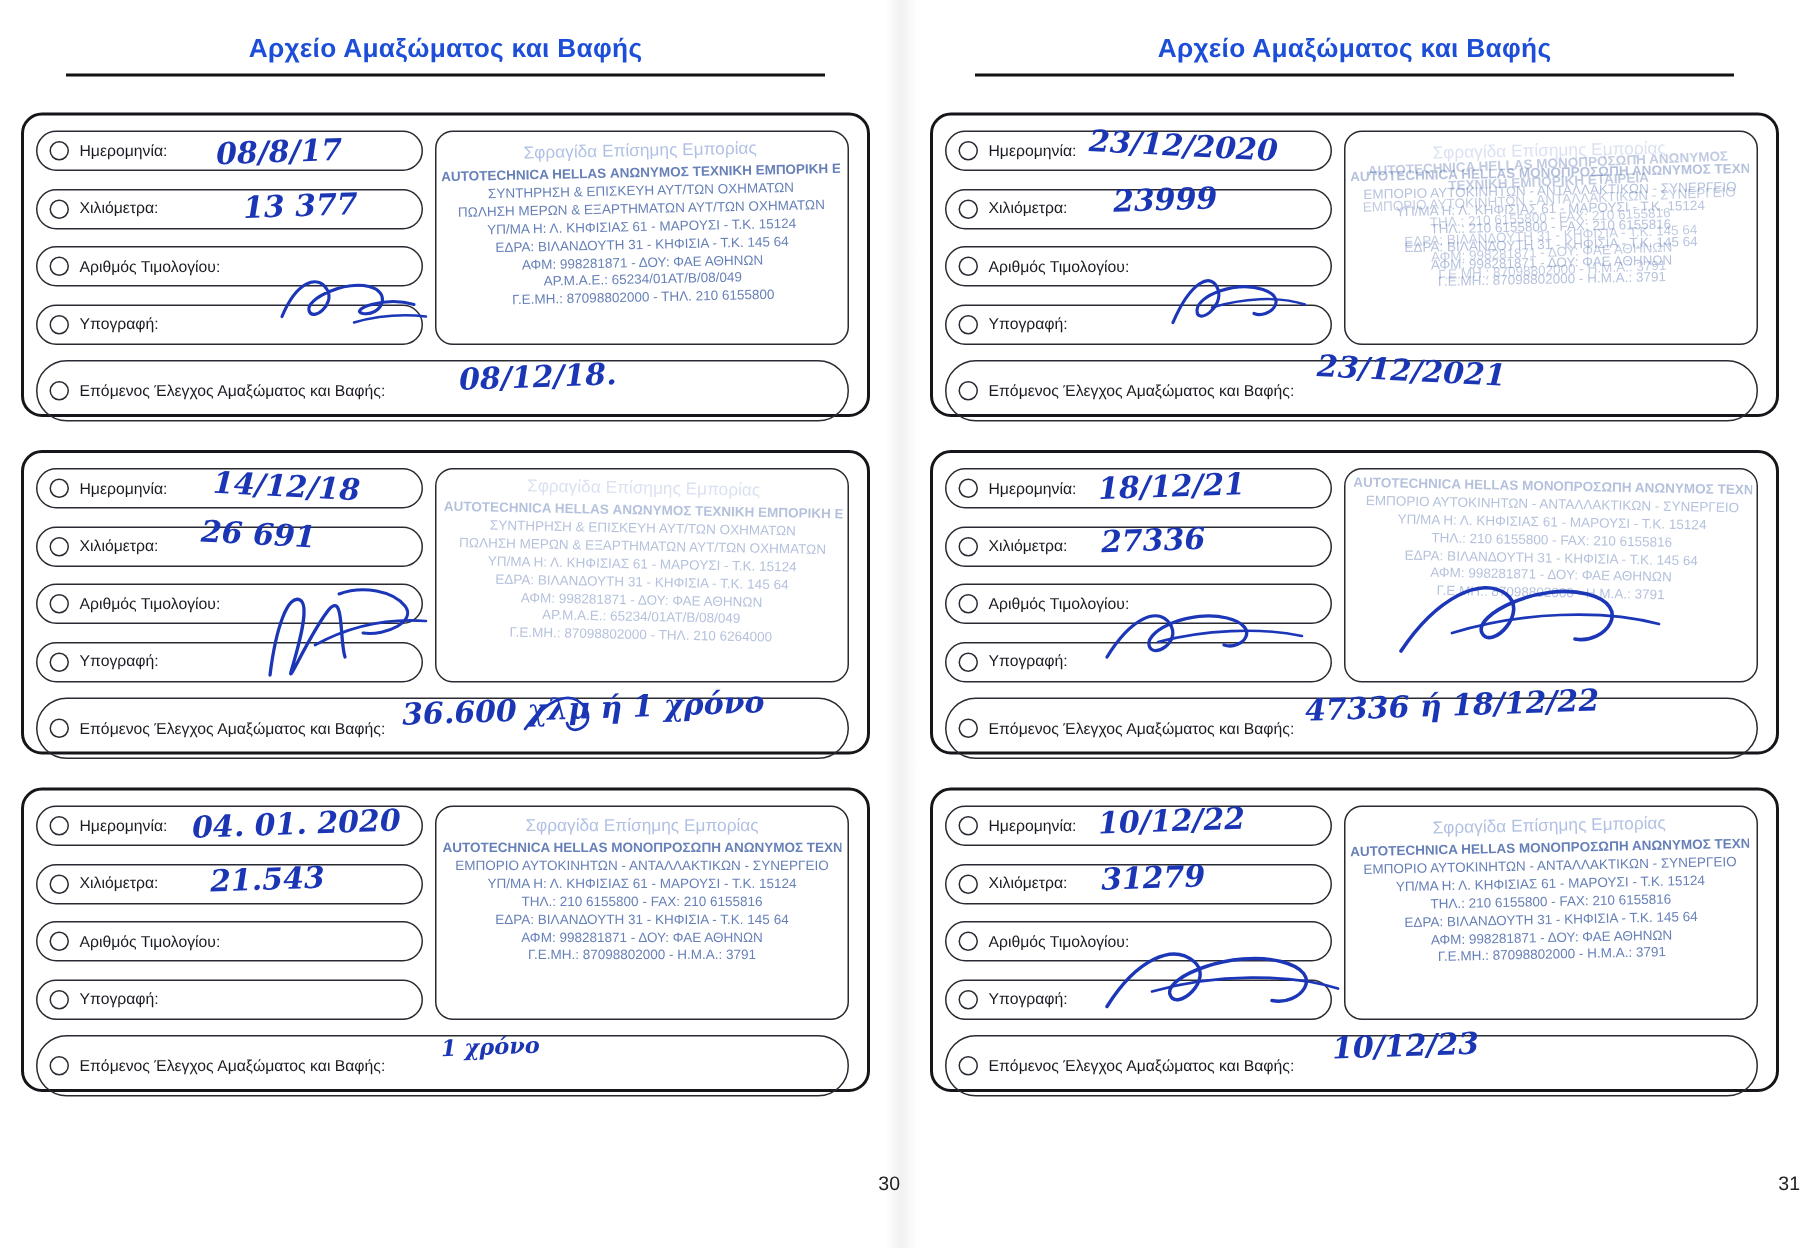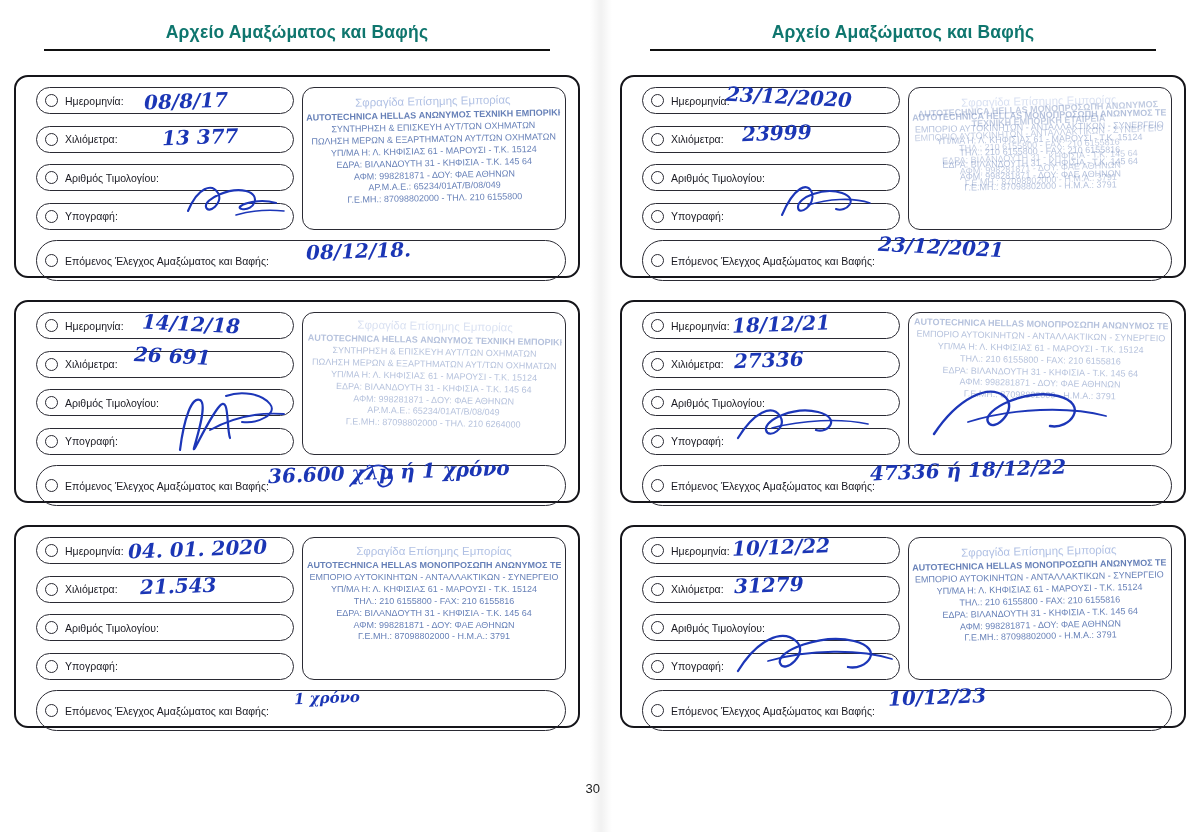--- a/index.html
+++ b/index.html
@@ -41,21 +41,21 @@
     pointer-events: none;
     z-index: 5;
   }
 
   .page-title {
     text-align: center;
     font-size: 17.5px;
     font-weight: bold;
     letter-spacing: .2px;
     margin: 22px 0 0 0;
-    color: #0f766e;
+    color: #1d4ed8;
   }
   .title-rule {
     height: 2px;
     background: #111;
     margin: 6px 30px 0 30px;
   }
   .page-number {
     position: absolute;
     bottom: 36px;
     width: 100%;
@@ -71,21 +71,21 @@
     flex-direction: column;
     gap: 22px;
   }
 
   .card {
     position: relative;
     border: 2px solid #15151a;
     border-radius: 14px;
     height: 203px;
     box-sizing: border-box;
-    padding: 10px 12px 10px 20px;
+    padding: 10px 12px 10px 8px;
     background: #fff;
   }
 
   .card-body {
     display: flex;
     gap: 8px;
     height: 143px;
   }
   .fields {
     width: 258px;
@@ -501,15 +501,16 @@
         <span class="ink ink-lg ink-rot-b" style="left:112px; top:46px;">31279</span>
         <span class="ink ink-lg ink-rot-b" style="left:266px; top:158px;">10/12/23</span>
         <svg class="sig-svg" style="left:110px; top:96px; width:170px; height:62px;" viewBox="0 0 170 62">
           <path d="M6,48 C26,16 50,6 64,18 C78,30 52,52 48,40 C44,28 90,10 122,18 C154,26 134,48 116,44" stroke-width="2.3"></path>
           <path d="M36,38 C78,26 128,26 160,36" stroke-width="1.8"></path>
         </svg>
       </div>
 
     </div>
 
+    <div class="page-number">31</div>
   </div>
 
 </div>
 
 </body></html>

